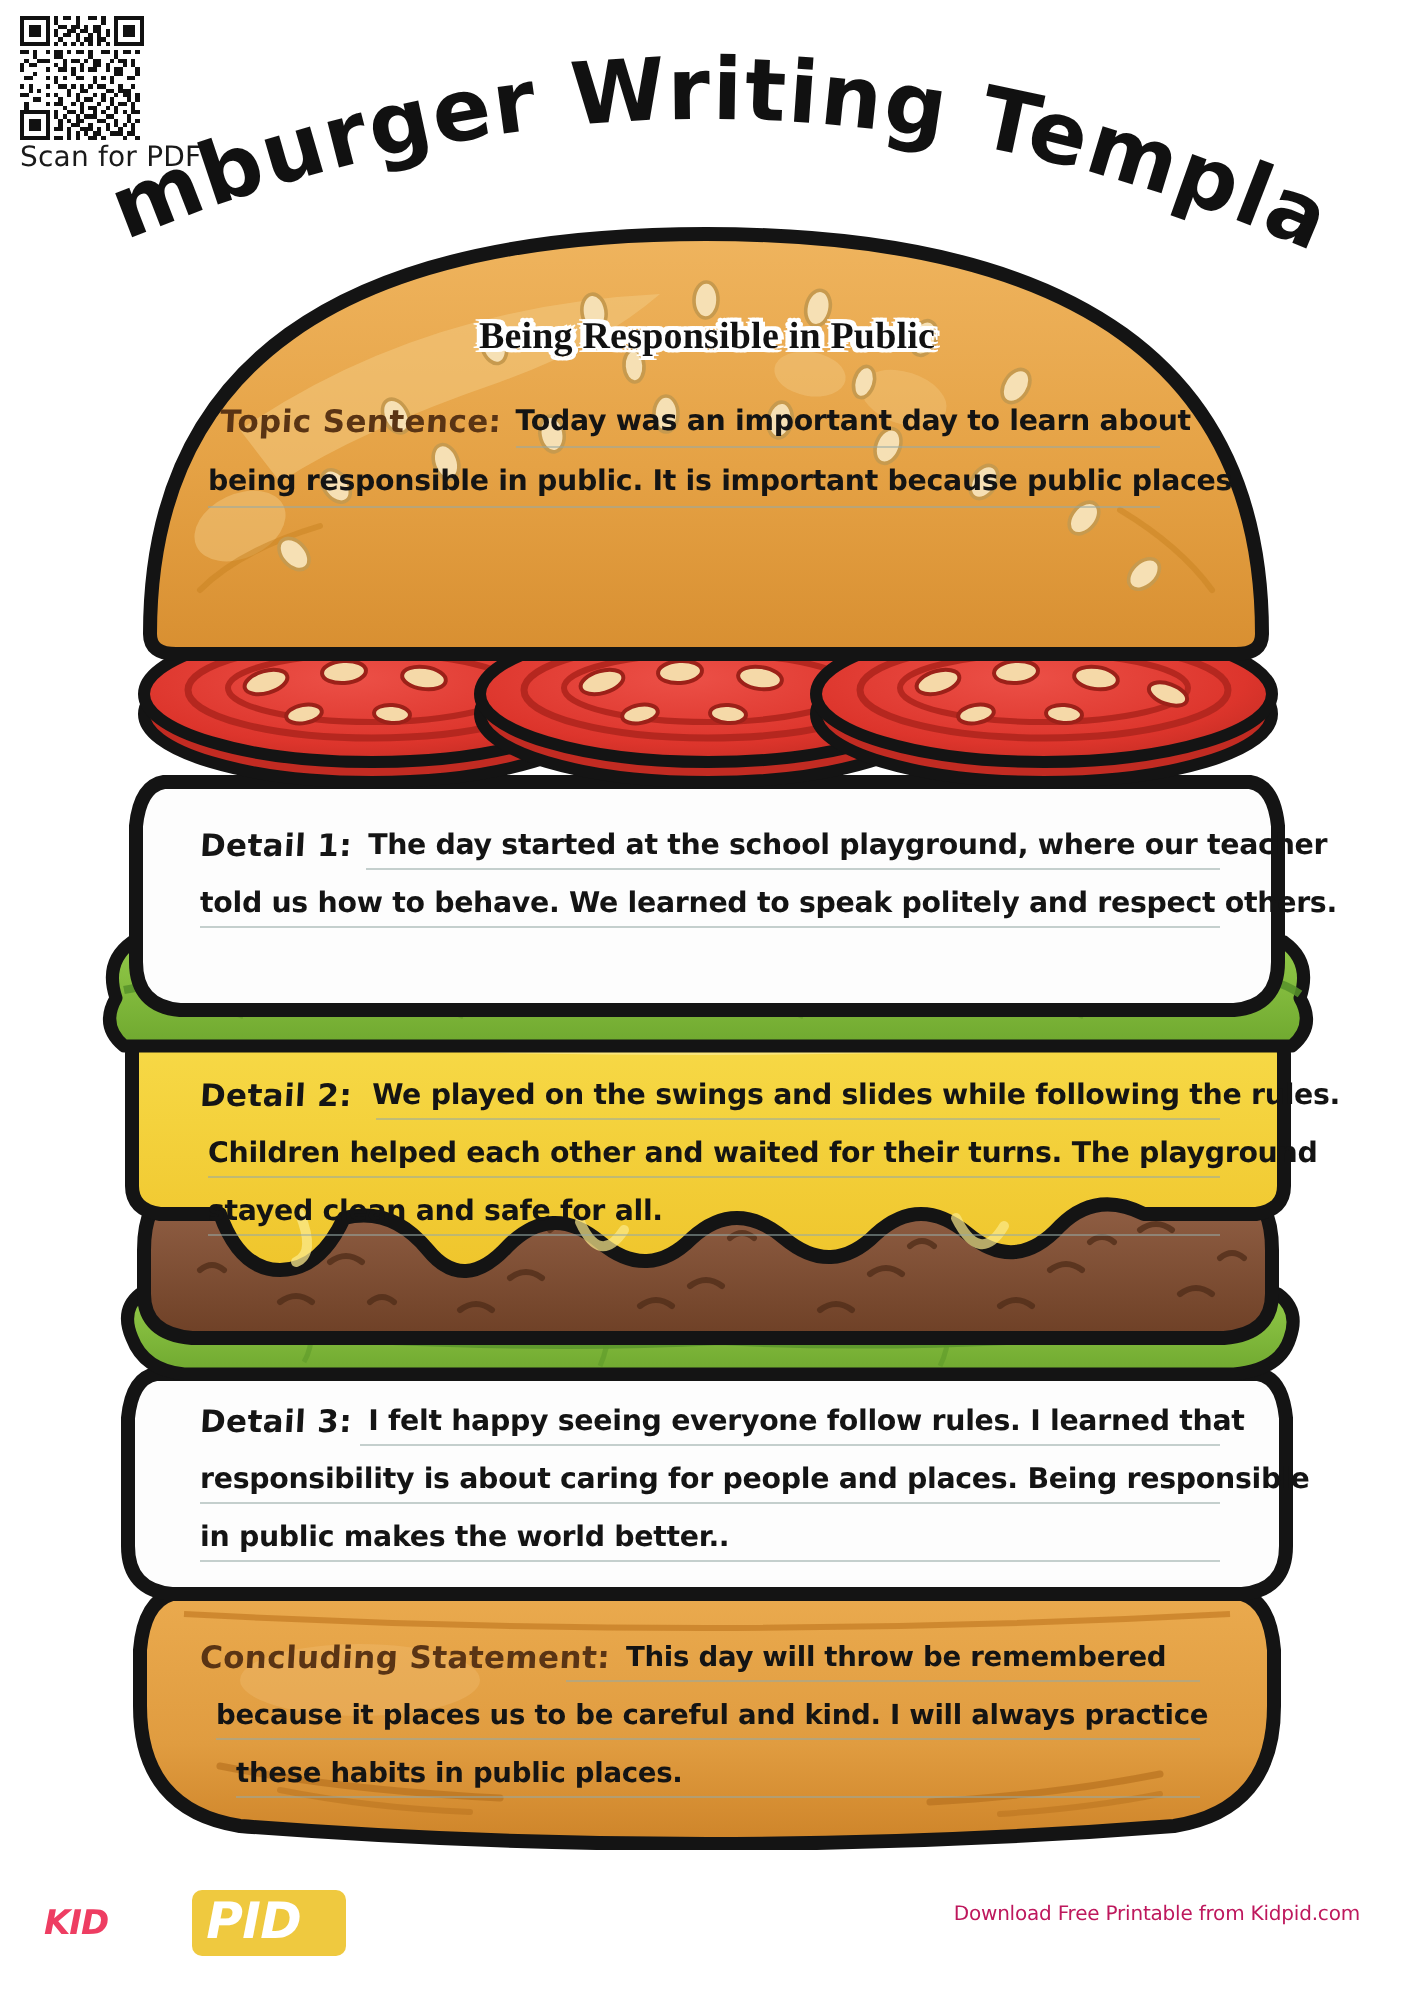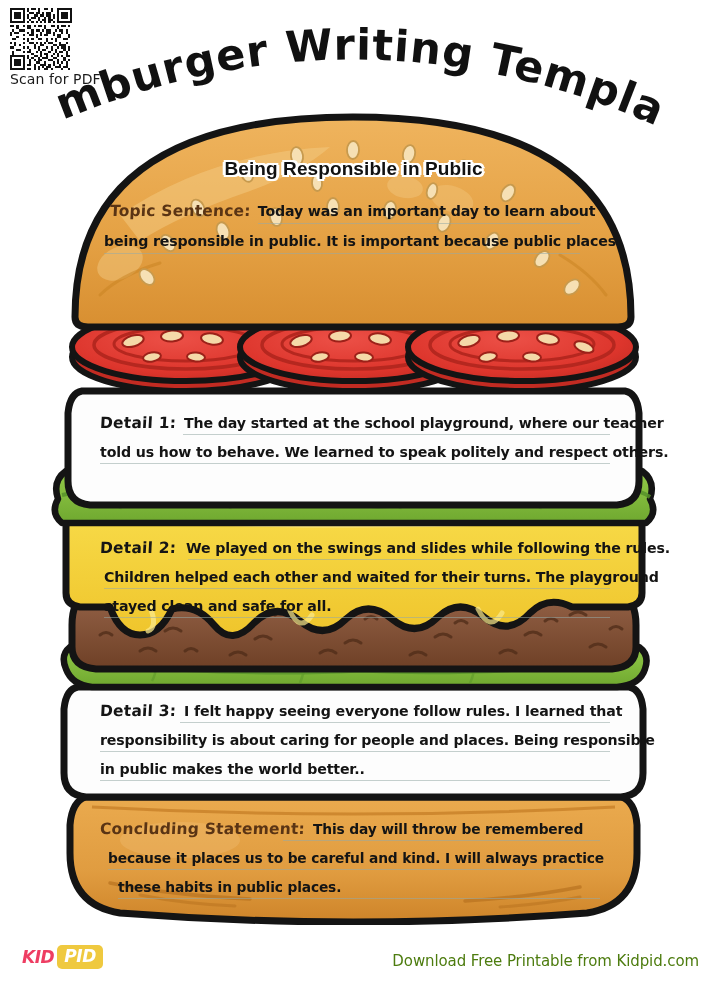--- a/index.html
+++ b/index.html
@@ -62,21 +62,21 @@
     height: 830px;
   }
   #burger-svg { width: 100%; height: 100%; display: block; }
 
   .sheet-title {
     position: absolute;
     left: 0;
     top: 158px;
     width: 707px;
     text-align: center;
-    font-family: Liberation Sans, sans-serif;
+    font-family: Liberation Serif, serif;
     font-size: 19px;
     font-weight: 700;
     color: #111;
     letter-spacing: .1px;
     text-shadow:
       -2px -2px 0 #fff,  2px -2px 0 #fff,
       -2px  2px 0 #fff,  2px  2px 0 #fff,
       -2px  0   0 #fff,  2px  0   0 #fff,
        0   -2px 0 #fff,  0    2px 0 #fff,
       -3px  0   0 #fff,  3px  0   0 #fff;
@@ -172,36 +172,37 @@
   #logo-kid {
     font-family: "DejaVu Sans", sans-serif;
     font-size: 17px;
     font-weight: 700;
     color: #EE3D62;
     letter-spacing: -.5px;
     font-style: italic;
   }
   #logo-pid {
     font-family: "DejaVu Sans", sans-serif;
-    font-size: 17px;
+    font-size: 25px;
     font-weight: 700;
     color: #ffffff;
     background: #EFC93F;
     border-radius: 5px;
-    padding: 1px 7px 3px 7px;
+    padding: 1px 22px 3px 7px;
     letter-spacing: -.3px;
     font-style: italic;
+    margin-left: 39px;
   }
   #footer-text {
     position: absolute;
-    right: 8px;
+    right: 27px;
     top: 10px;
     font-family: "DejaVu Sans", sans-serif;
-    font-size: 15px;
-    color: #4d7c0f;
+    font-size: 10px;
+    color: #be185d;
     letter-spacing: -.1px;
   }
 </style>
 </head>
 <body>
 
 <div id="qr-block">
   <svg id="qr-code" viewBox="0 0 29 29" shape-rendering="crispEdges">
     <rect width="29" height="29" fill="#fff"></rect>
     <g fill="#111">

